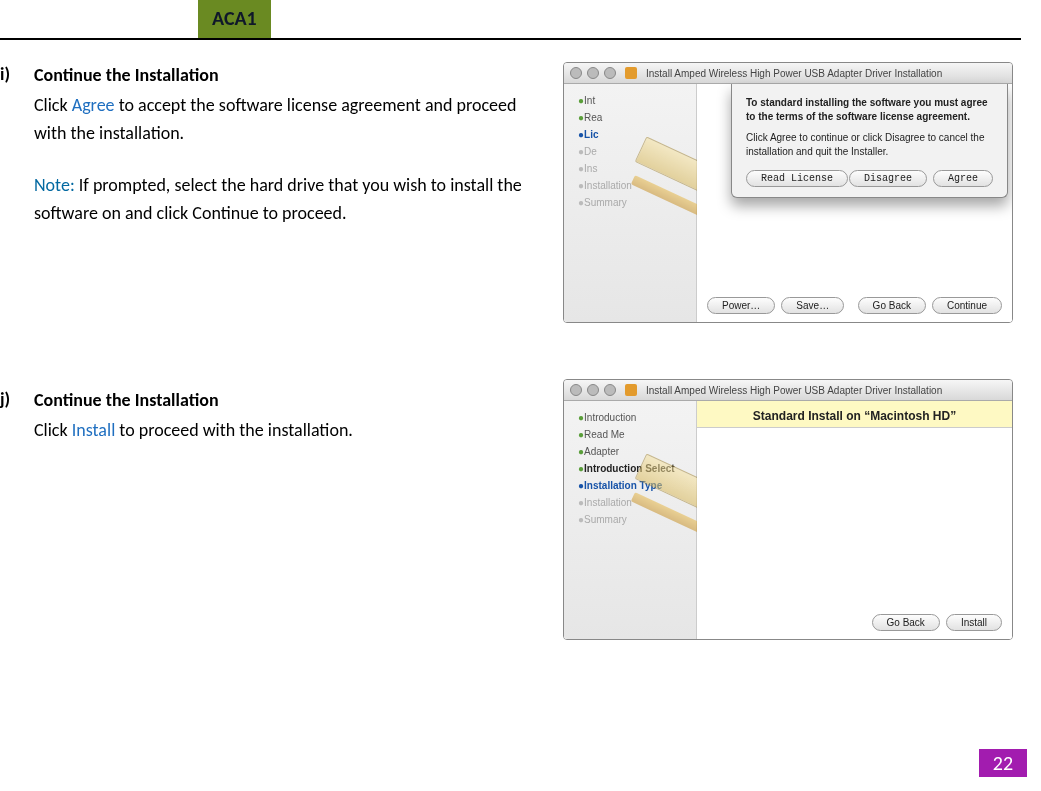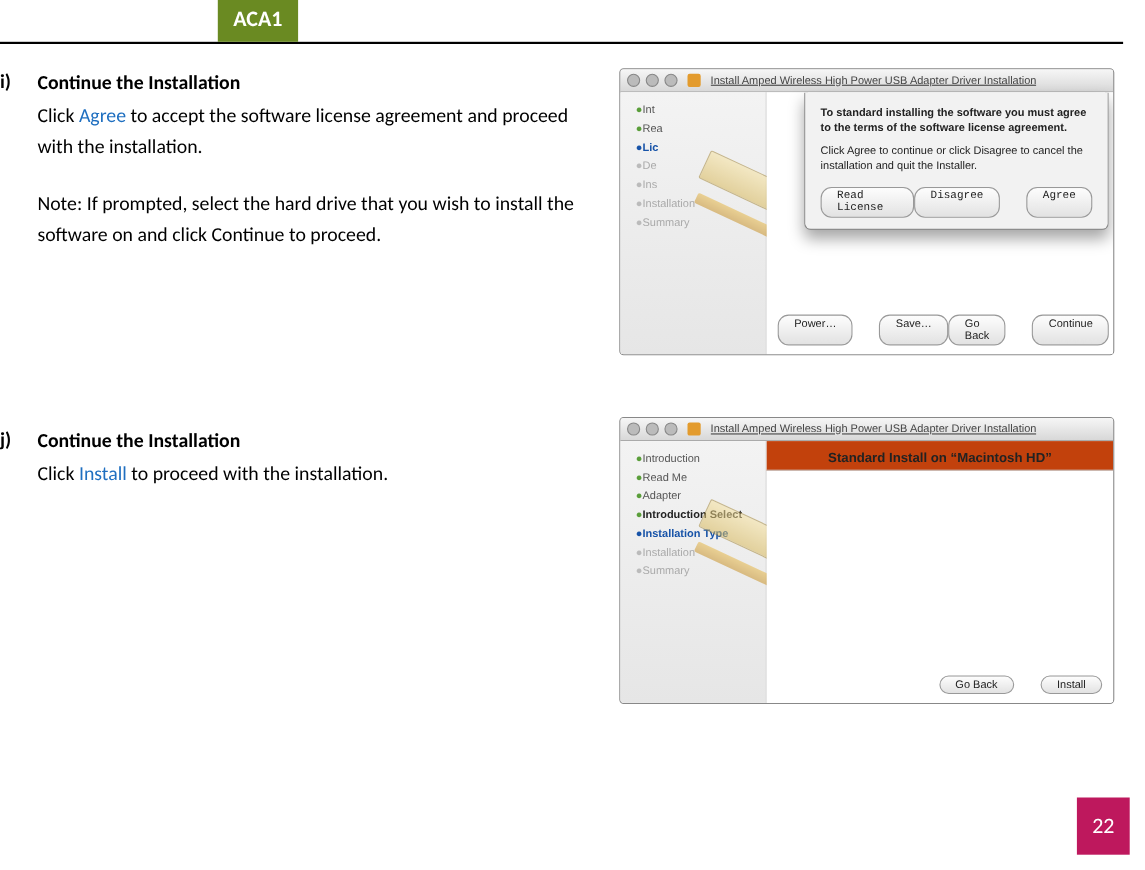--- a/index.html
+++ b/index.html
@@ -13,21 +13,21 @@
     color: #000;
   }
   .header {
     display: flex;
     align-items: stretch;
     border-bottom: 2px solid #000;
     margin: 0 20px 0 0;
   }
   .header-badge {
     background: #6a8a22;
-    color: #ffffff;
+    color: #0f172a;
     font-weight: bold;
     font-size: 20px;
     padding: 6px 14px 8px 14px;
     margin-left: 198px;
     display: flex;
     align-items: center;
   }
   .header-title {
     font-weight: bold;
     font-size: 20px;
@@ -56,21 +56,21 @@
   .step-body {
     flex: 1;
     font-size: 18px;
     line-height: 1.55;
   }
   .step-title {
     font-weight: bold;
     margin-bottom: 2px;
   }
   .blue { color: #1f6fc0; }
-  .red { color: #000000; }
+  .red { color: #0369a1; }
   .screenshot {
     width: 450px;
     margin-left: 14px;
   }
   .macwin {
     border: 1px solid #888;
     border-radius: 4px;
     background: #eee;
     font-family: "Lucida Grande", Arial, sans-serif;
     font-size: 11px;
@@ -88,21 +88,21 @@
     padding: 0 6px;
     gap: 5px;
   }
   .tb-dot {
     width: 10px; height: 10px; border-radius: 50%;
     background: #bbb; border: 1px solid #888;
   }
   .tb-icon {
     width: 12px; height: 12px; background: #e39b2d; border-radius: 2px; margin-left: 4px;
   }
-  .tb-title { font-size: 10px; color: #444; margin-left: 4px; white-space: nowrap; overflow: hidden; text-decoration: underline; }
+  .tb-title { font-size: 10px; color: #444; margin-left: 4px; white-space: nowrap; overflow: hidden; }
   .mac-body {
     display: flex;
     height: 238px;
     position: relative;
     background: #fff;
   }
   .sidebar {
     width: 132px;
     background: linear-gradient(#f3f3f3,#e6e6e6);
     border-right: 1px solid #ccc;
@@ -158,21 +158,21 @@
   }
   .btn {
     background: linear-gradient(#fdfdfd,#e2e2e2);
     border: 1px solid #999;
     border-radius: 10px;
     font-size: 10px;
     padding: 2px 14px;
     color: #222;
     cursor: default;
   }
-  .btn-group { display:flex; gap:24px; }
+  .btn-group { display:flex; gap:6px; }
   .dialog-sheet {
     position: absolute;
     top: 0; left: 34px; right: 4px;
     background: #f2f2f2;
     border: 1px solid #888;
     border-top: none;
     border-radius: 0 0 6px 6px;
     box-shadow: 0 8px 14px rgba(0,0,0,.35);
     padding: 12px 14px 10px 14px;
     z-index: 5;
@@ -184,36 +184,36 @@
     justify-content: space-between;
     margin-top: 12px;
     font-family: Liberation Mono, monospace;
   }
   .pane-heading {
     text-align: center;
     font-weight: bold;
     font-size: 12px;
     padding: 8px 0 4px;
     border-bottom: 1px solid #ccc;
-    background: #c2410c;
+    background: #fef9c3;
   }
   .pane-body {
     padding: 28px 20px;
     font-size: 10.5px;
     line-height: 1.5;
     color: #333;
   }
   .page-number {
     position: absolute;
     right: 14px;
     bottom: 14px;
-    background: #be185d;
+    background: #a21caf;
     color: #fff;
     font-size: 20px;
-    padding: 14px 10px;
+    padding: 2px 10px;
     width: 28px;
     text-align: center;
   }
 </style>
 </head>
 <body>
 
 <div class="header">
   <div class="header-badge">ACA1</div>
 </div>

